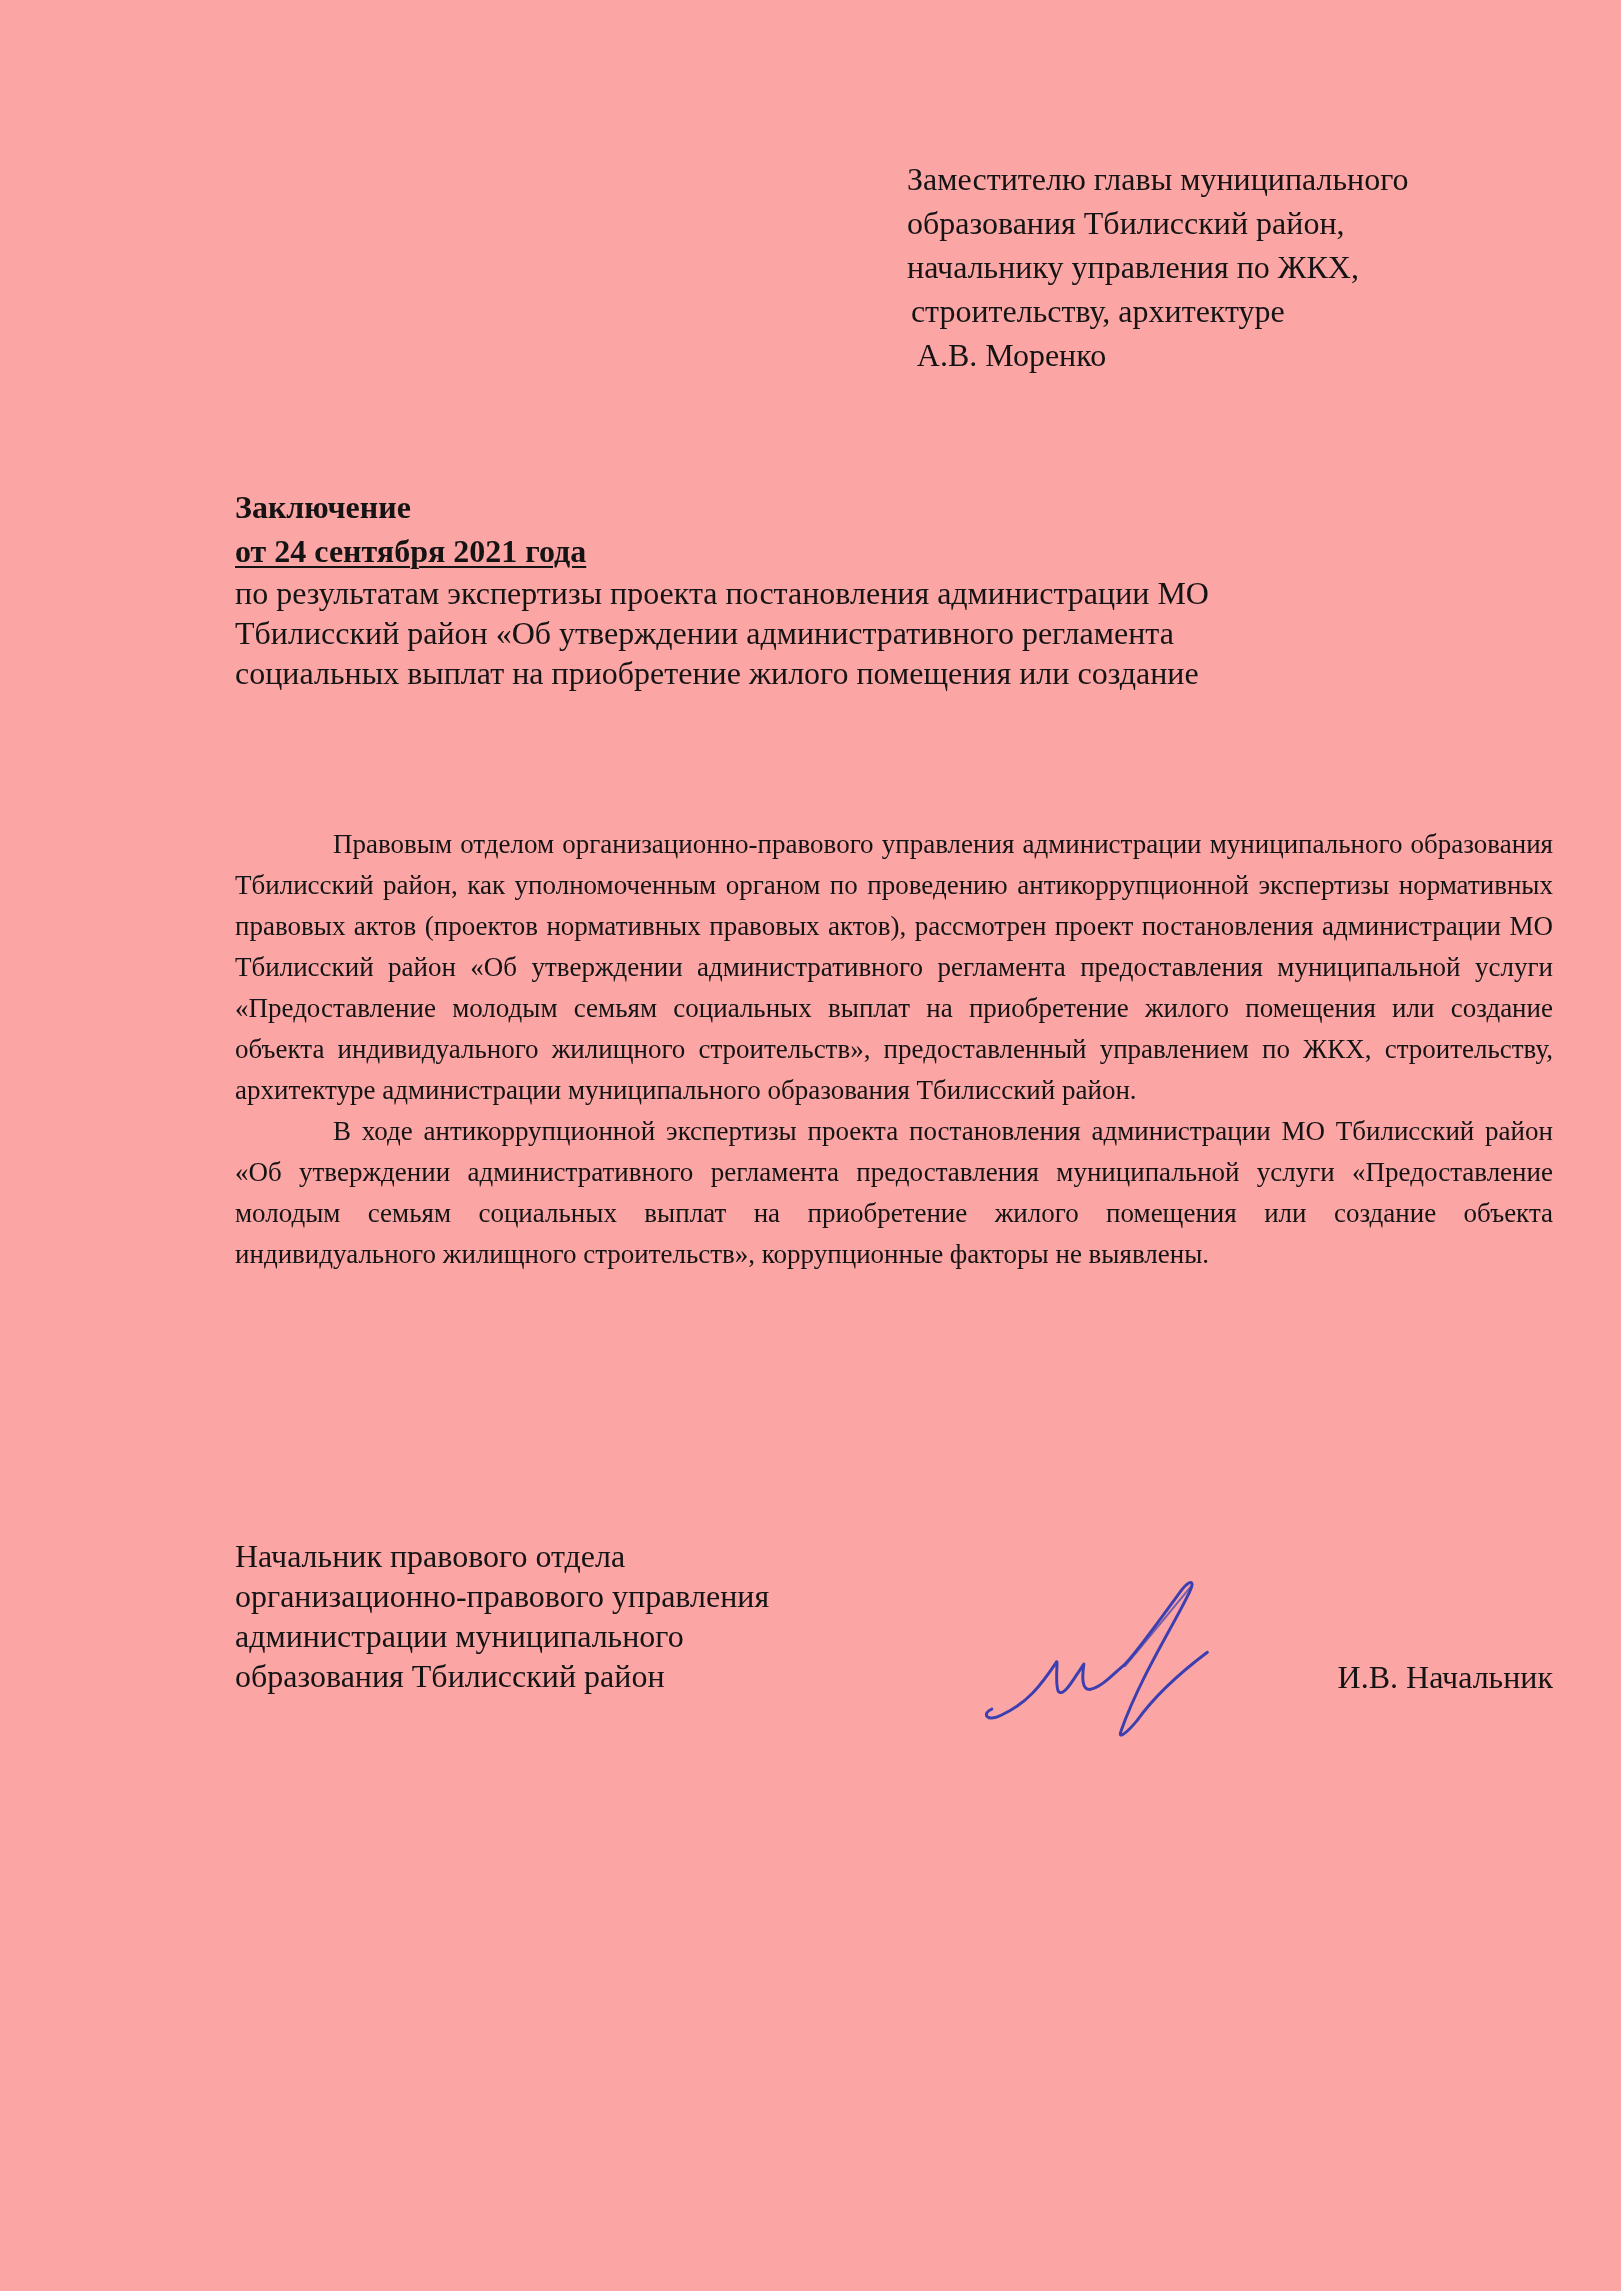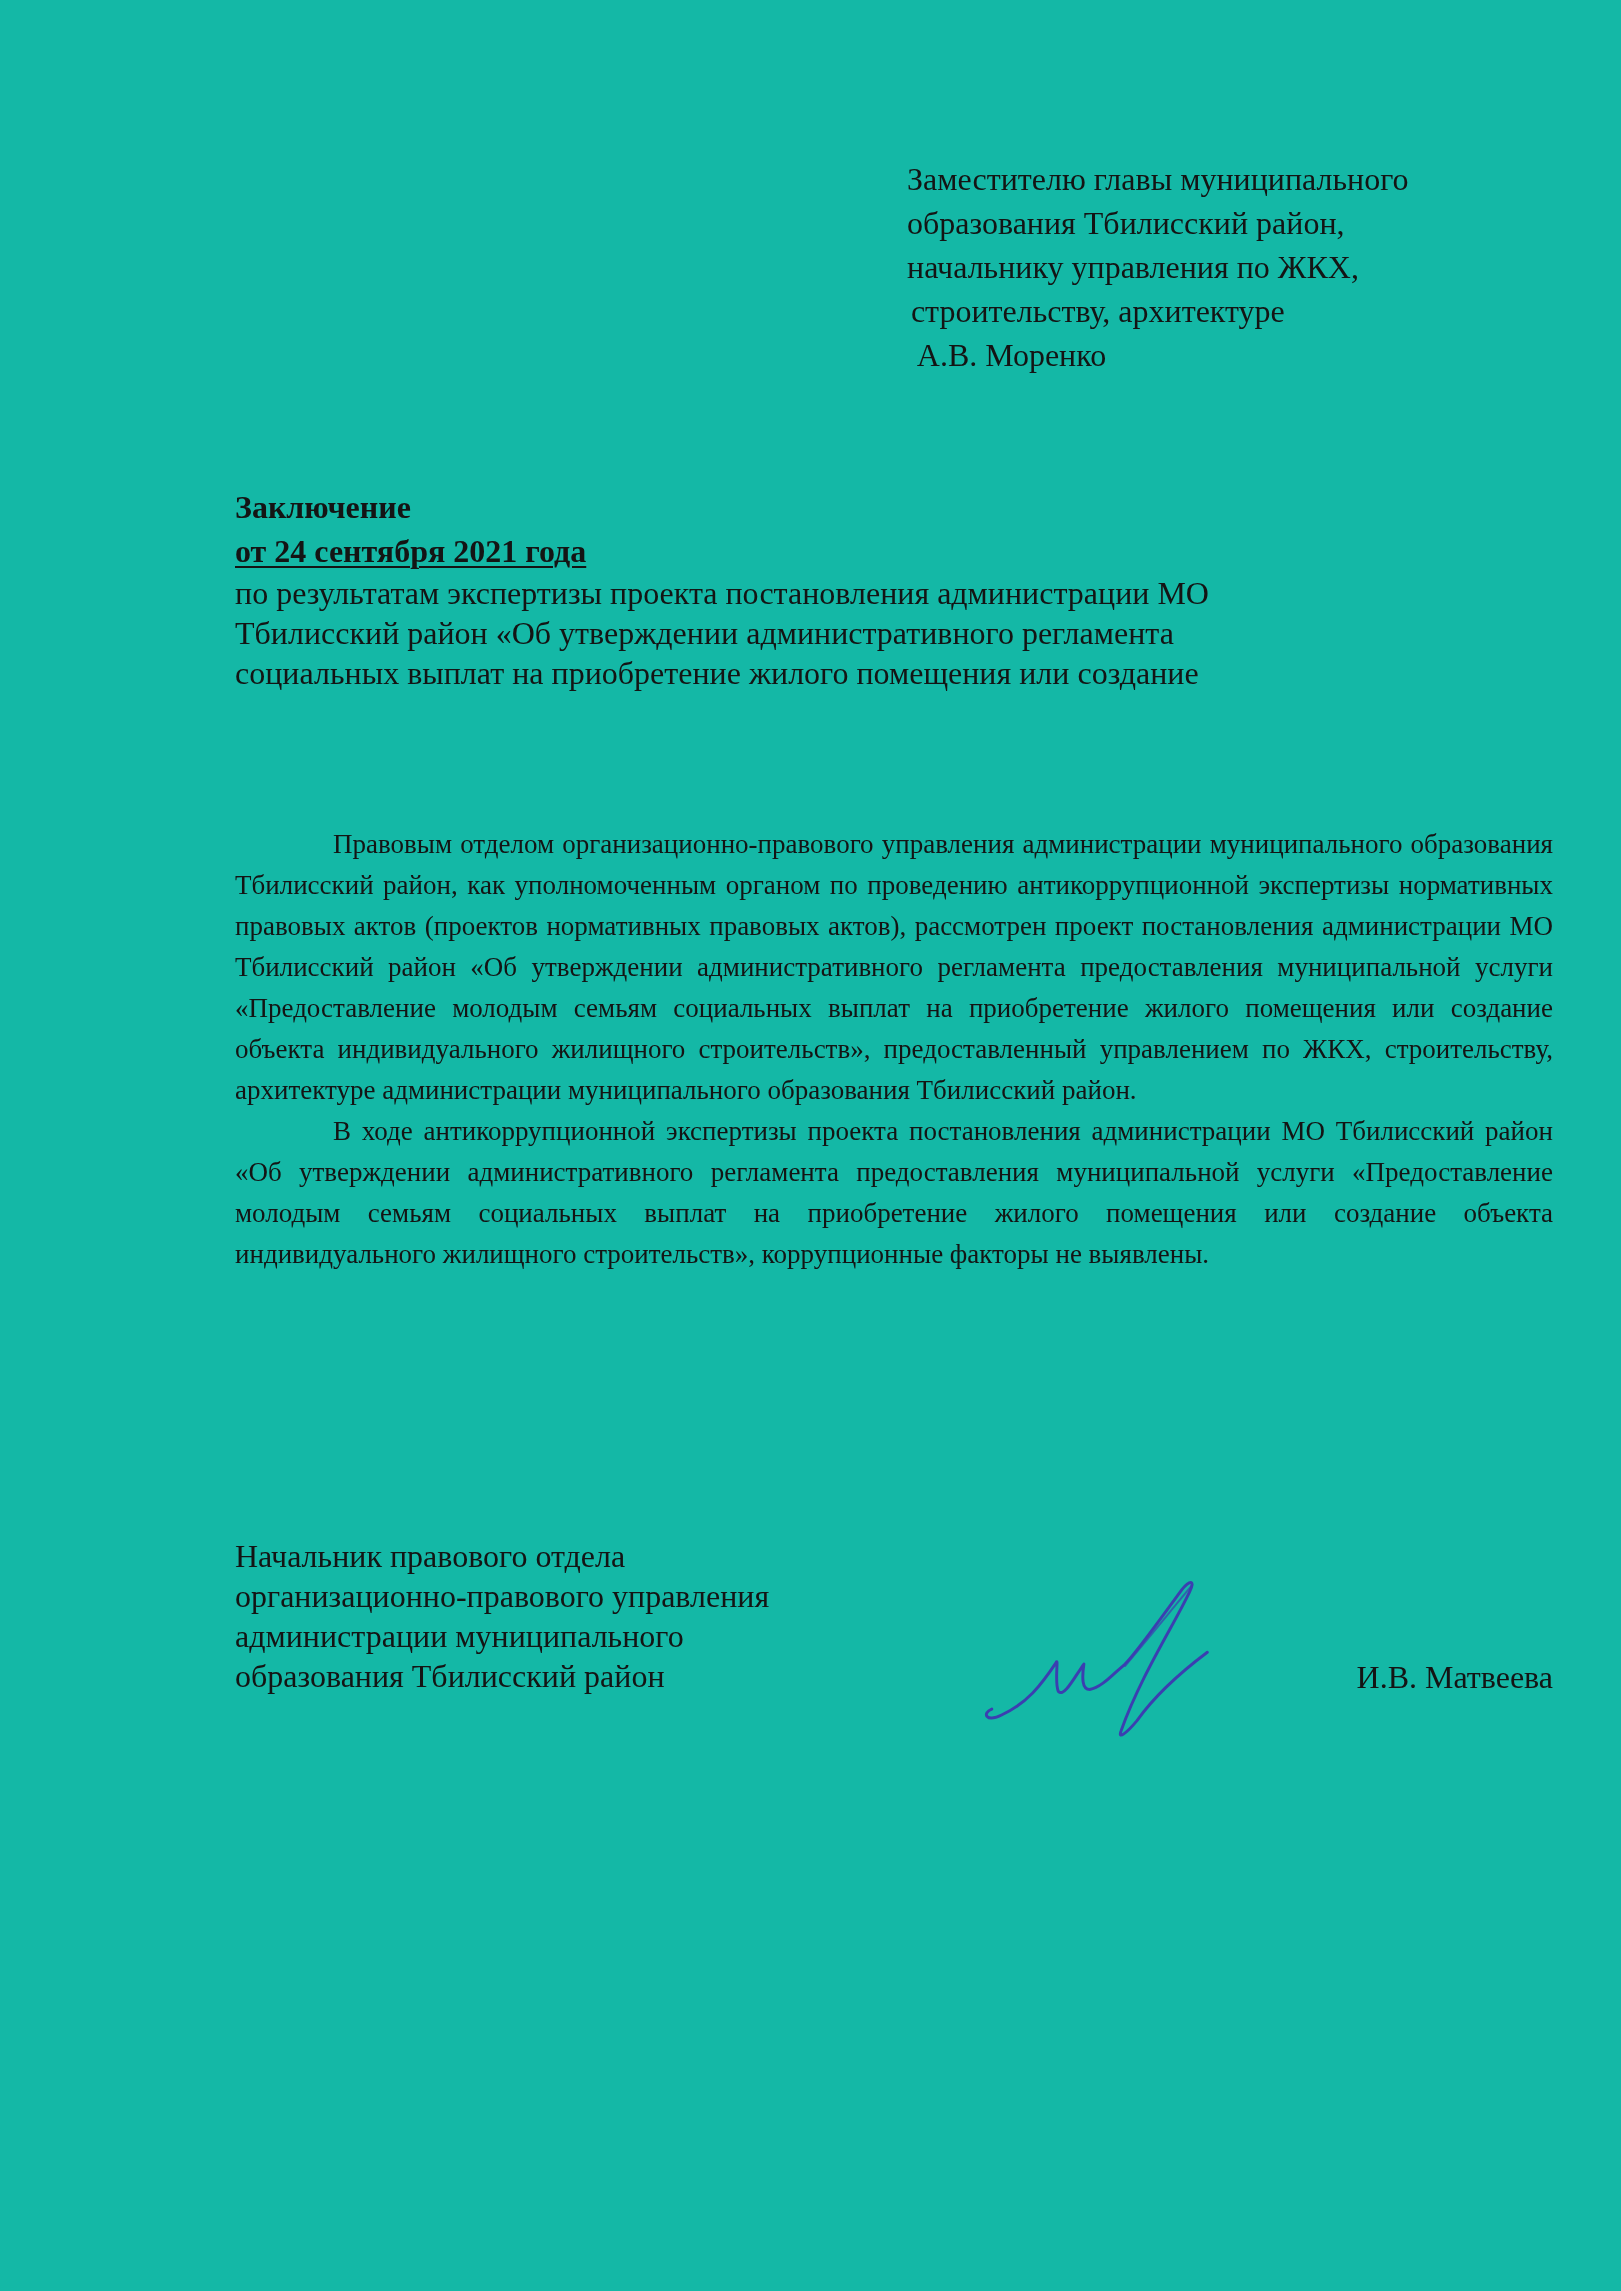--- a/index.html
+++ b/index.html
@@ -11,21 +11,21 @@
     width: 1621px;
     height: 2292px;
     position: relative;
     overflow: hidden;
     font-family: "Liberation Serif", "DejaVu Serif", serif;
     color: #141414;
   }
   .page {
     position: absolute;
     inset: 0;
-    background: #14b8a6;
+    background: #fca5a5;
   }
 
   
   .addressee {
     position: absolute;
     left: 907px;
     top: 157px;
     width: 627px;
     font-size: 32px;
     line-height: 44px;
@@ -139,17 +139,17 @@
       <div>образования Тбилисский район</div>
     </div>
 
     <div class="signature">
       <svg viewBox="0 0 300 200">
         <path id="sig-path" d="M12,144 C2,148 6,158 22,150 C48,138 62,120 78,96 C80,92 76,118 80,126 C86,132 96,112 106,98 C104,112 104,124 112,124 C124,122 136,108 148,98 C160,86 184,52 206,22 C214,12 220,12 214,24 C198,58 164,110 144,166 C140,176 150,168 160,156 C180,128 208,104 232,86" fill="none" stroke-width="3" stroke-linecap="round" stroke-linejoin="round" stroke="#3b3fb0"></path>
         <path id="sig-path-2" d="M148,100 C170,74 196,42 216,18" fill="none" stroke-width="2" stroke-linecap="round" opacity="0.7" stroke="#3b3fb0"></path>
       </svg>
     </div>
 
-    <div class="signer-name">И.В. Матвеева</div>
+    <div class="signer-name">И.В. Начальник</div>
   </div>
 
 </div>
 
 
 </body></html>

